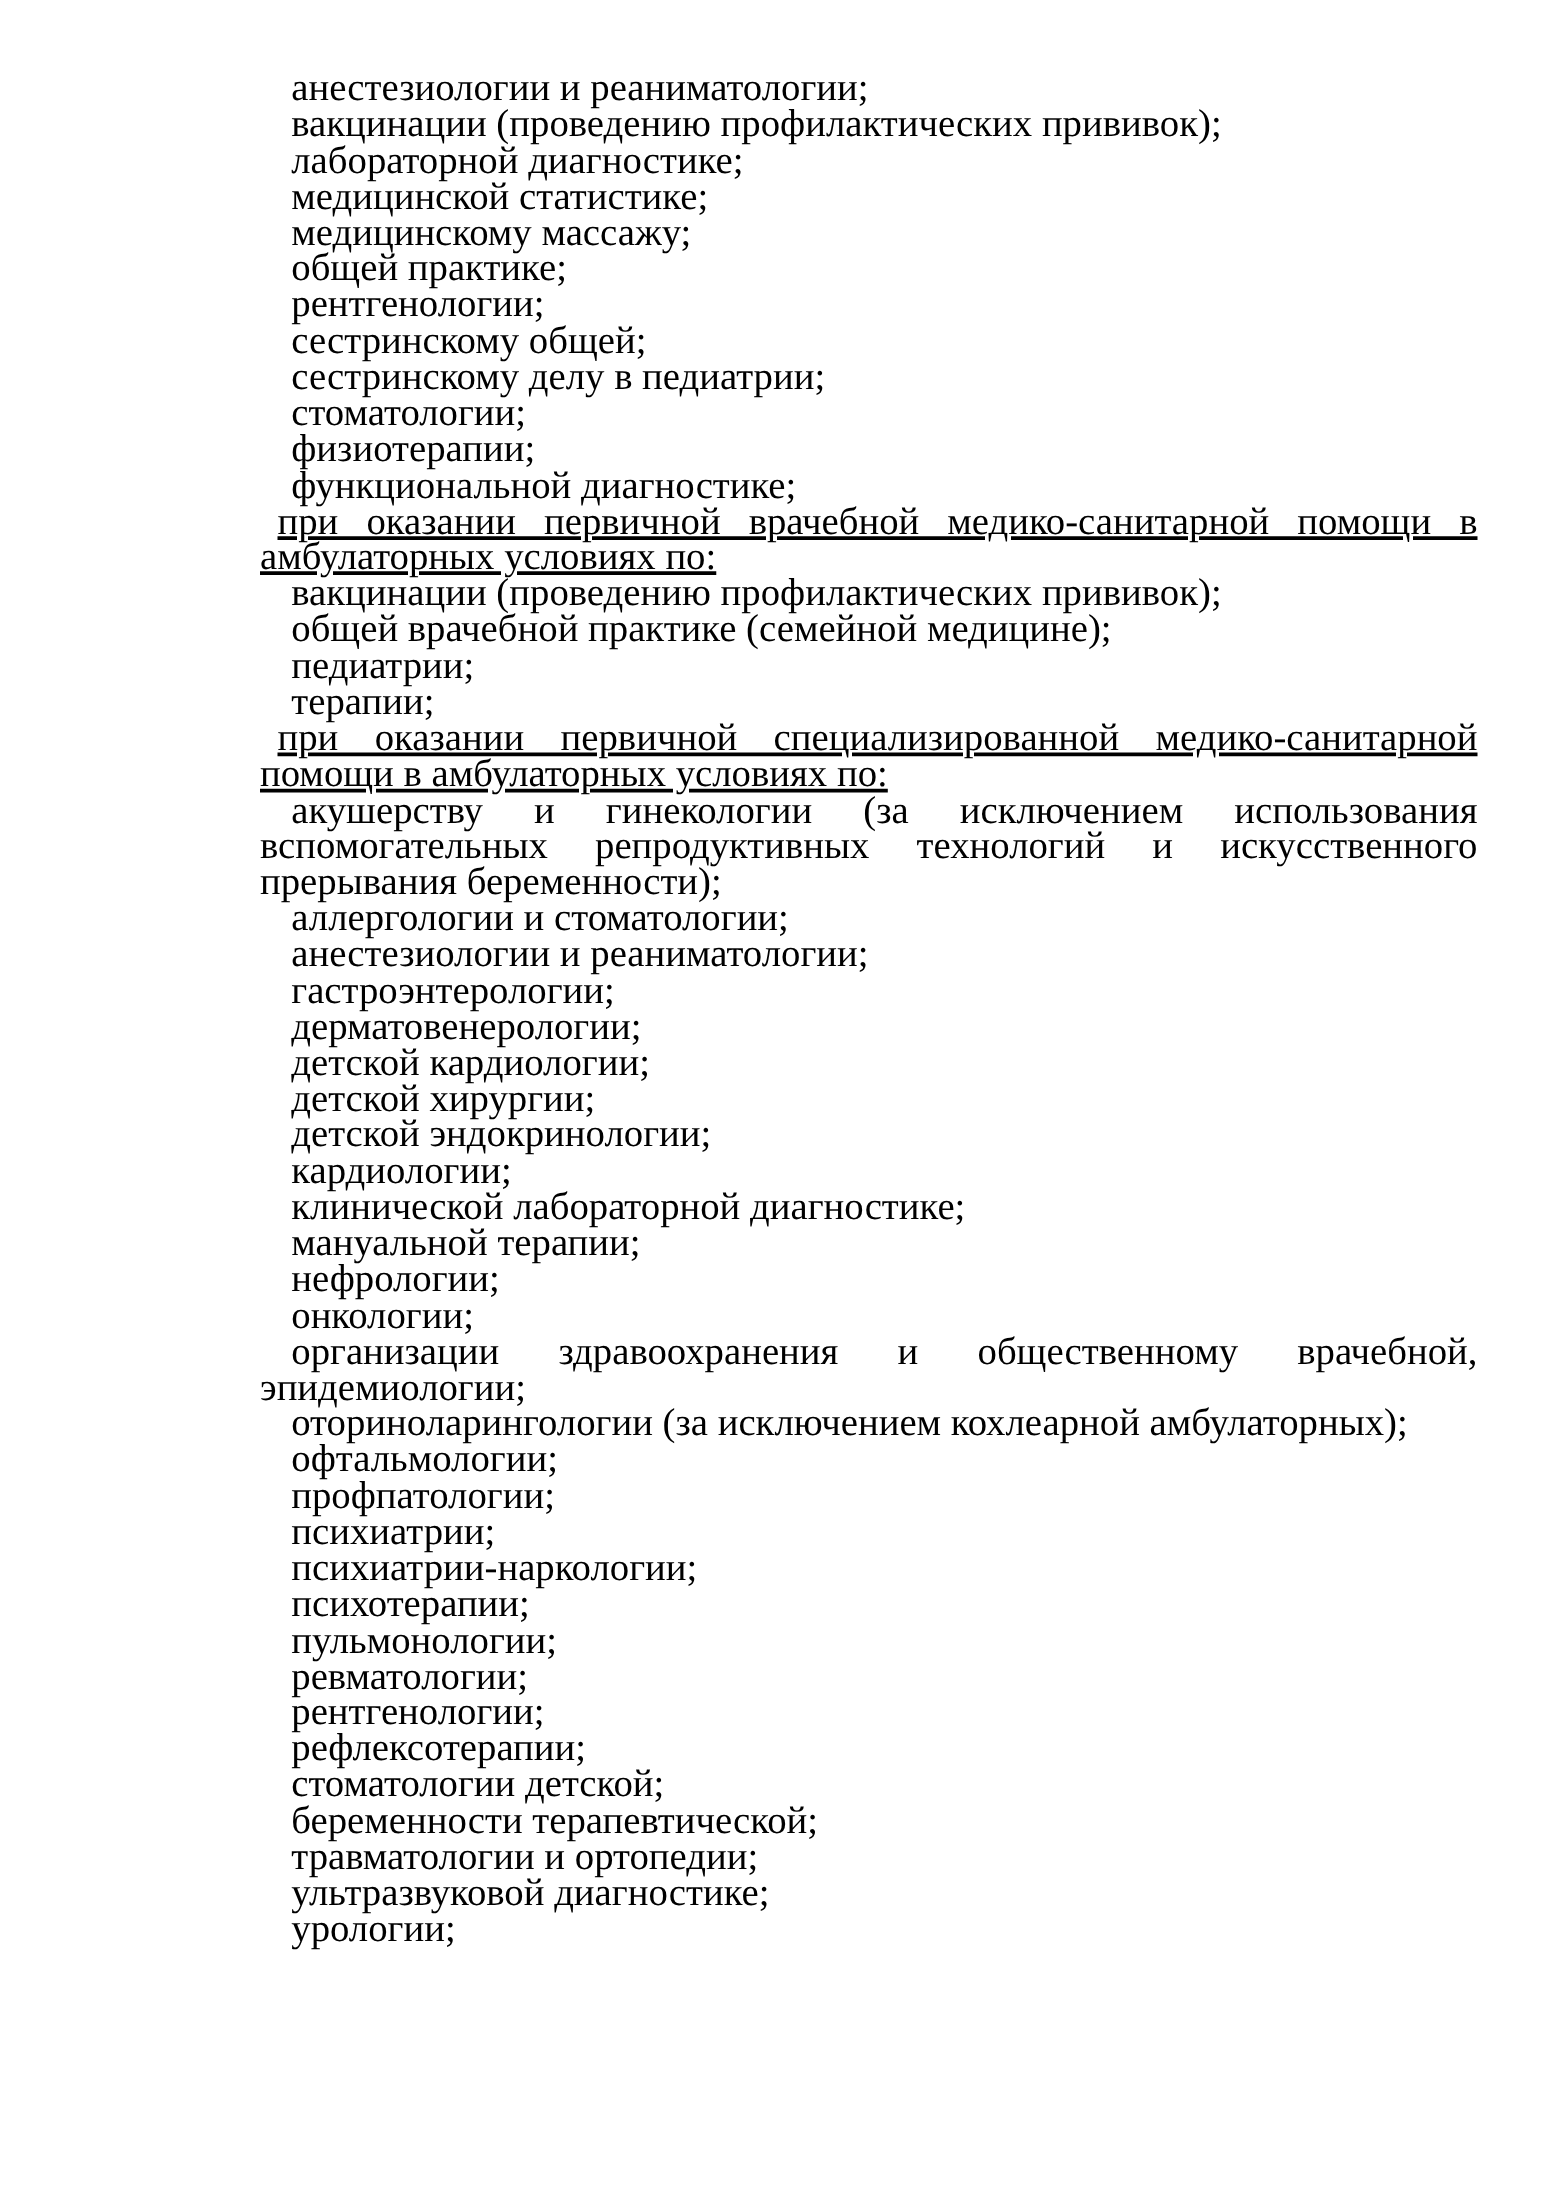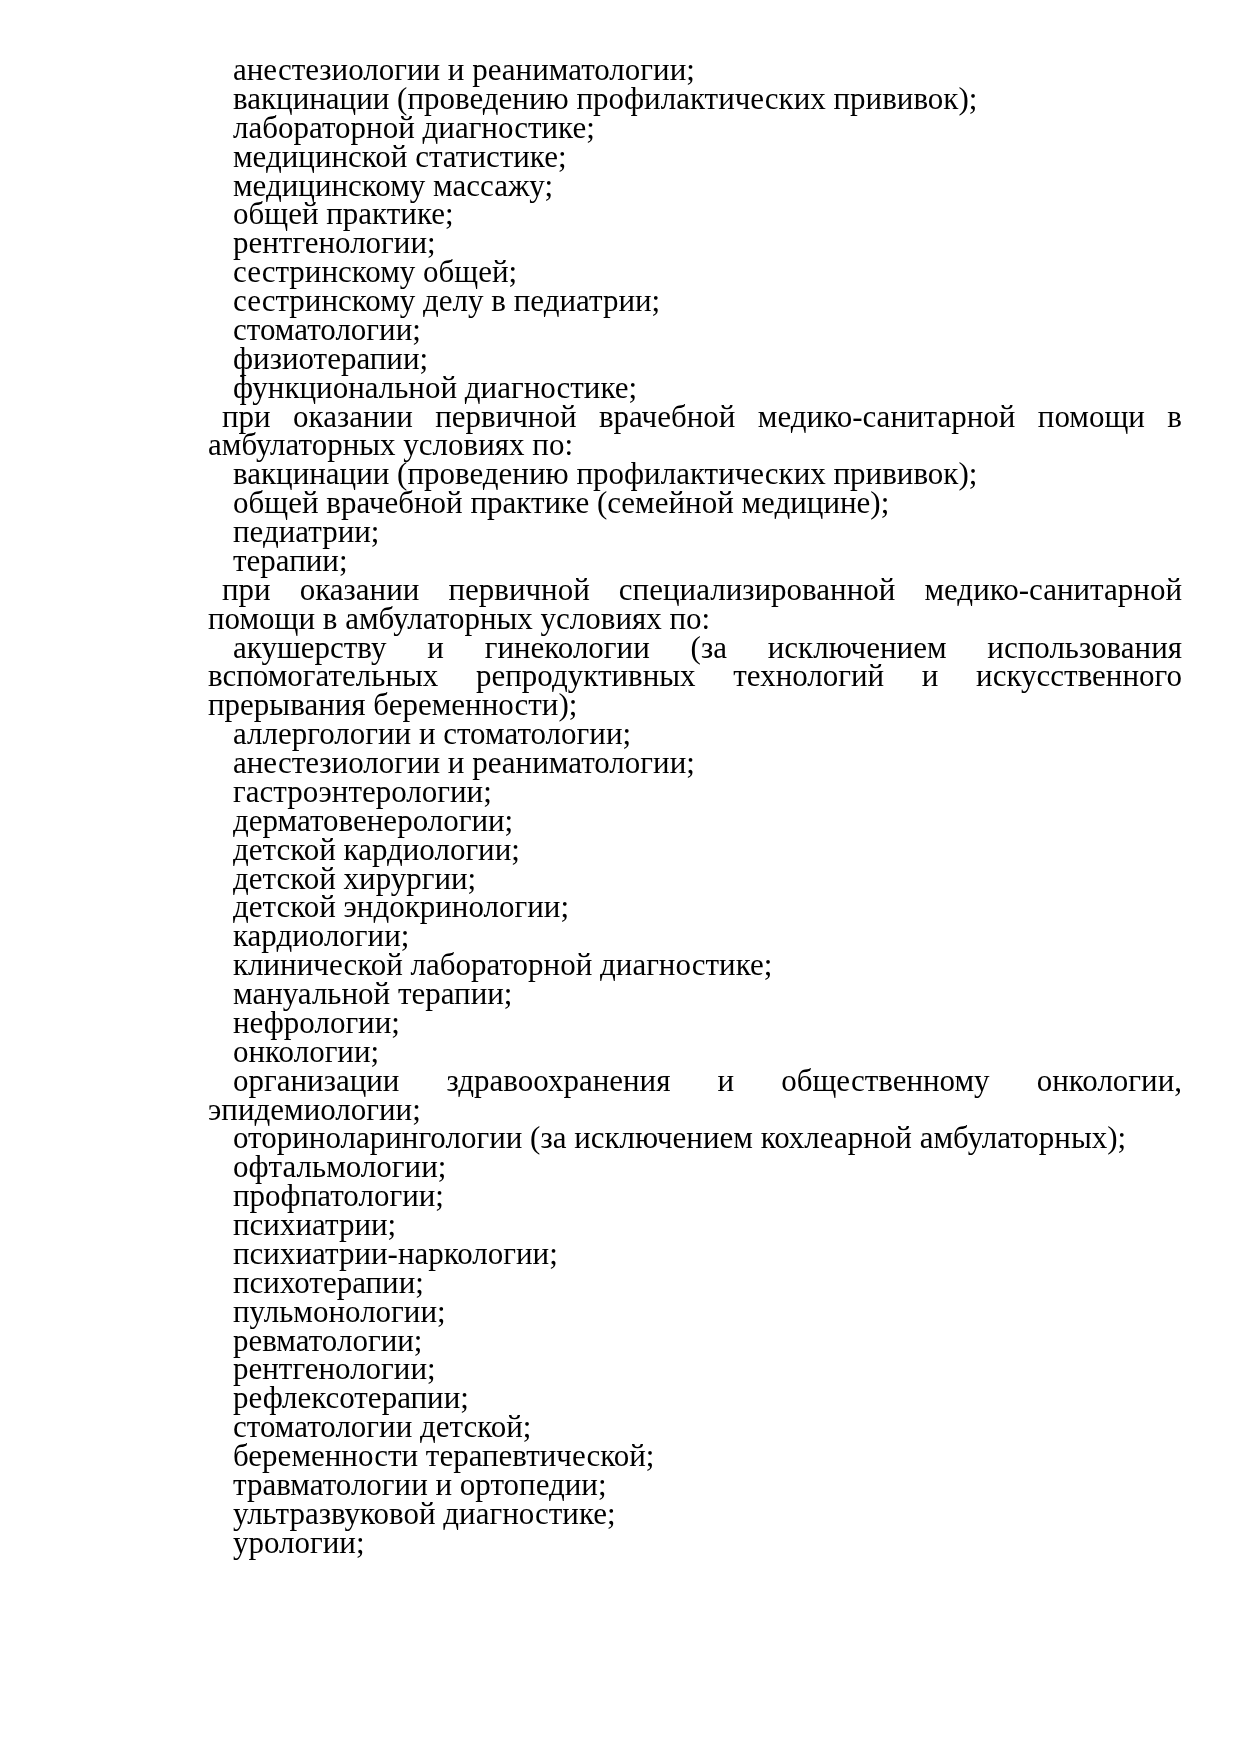--- a/index.html
+++ b/index.html
@@ -29,20 +29,21 @@
     line-height: 28.87px;
     color: #000000;
     text-align: justify;
     word-spacing: normal;
   }
   p.para.item {
     text-indent: 25px;
   }
   p.para.lead {
     text-indent: 14px;
+    text-decoration: underline;
   }
 </style>
 </head>
 <body>
 
 <div class="page">
   <div class="doc-content">
       <p class="para item">анестезиологии и реаниматологии;</p>
       <p class="para item">вакцинации (проведению профилактических прививок);</p>
       <p class="para item">лабораторной диагностике;</p>
@@ -67,21 +68,21 @@
       <p class="para item">гастроэнтерологии;</p>
       <p class="para item">дерматовенерологии;</p>
       <p class="para item">детской кардиологии;</p>
       <p class="para item">детской хирургии;</p>
       <p class="para item">детской эндокринологии;</p>
       <p class="para item">кардиологии;</p>
       <p class="para item">клинической лабораторной диагностике;</p>
       <p class="para item">мануальной терапии;</p>
       <p class="para item">нефрологии;</p>
       <p class="para item">онкологии;</p>
-      <p class="para item">организации здравоохранения и общественному онкологии, эпидемиологии;</p>
+      <p class="para item">организации здравоохранения и общественному врачебной, эпидемиологии;</p>
       <p class="para item">оториноларингологии (за исключением кохлеарной амбулаторных);</p>
       <p class="para item">офтальмологии;</p>
       <p class="para item">профпатологии;</p>
       <p class="para item">психиатрии;</p>
       <p class="para item">психиатрии-наркологии;</p>
       <p class="para item">психотерапии;</p>
       <p class="para item">пульмонологии;</p>
       <p class="para item">ревматологии;</p>
       <p class="para item">рентгенологии;</p>
       <p class="para item">рефлексотерапии;</p>

